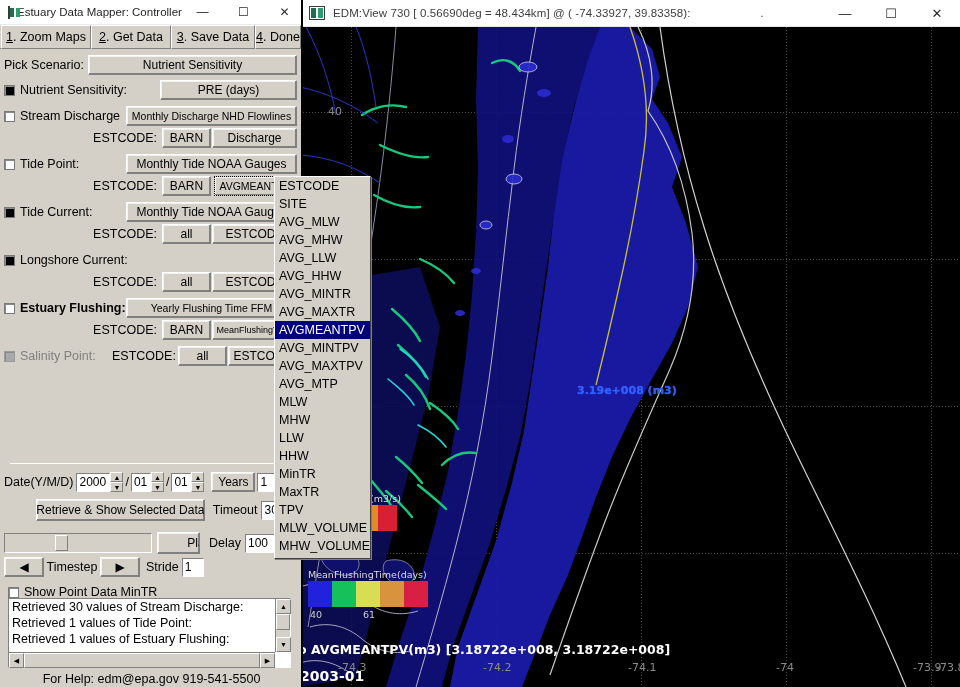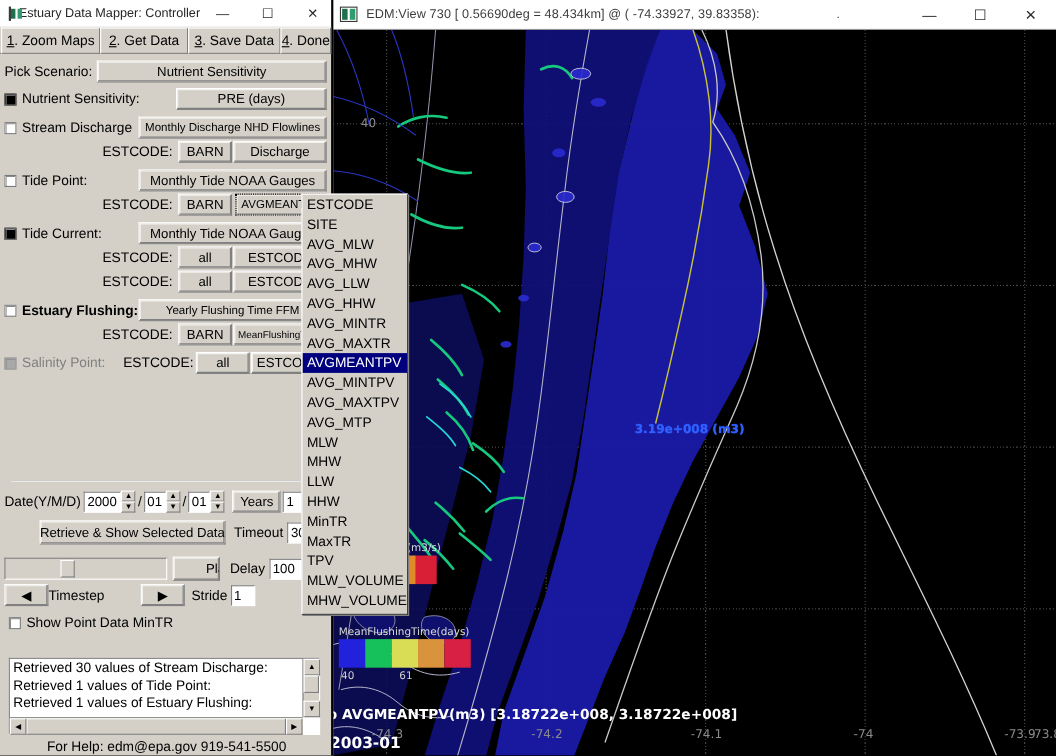--- a/index.html
+++ b/index.html
@@ -426,20 +426,25 @@
         <span class="chk filled"></span>
         <span class="lbl" style="width:106px;">Tide Current:</span>
         <div class="btn" style="flex:1;">Monthly Tide NOAA Gauges</div>
       </div>
       <div class="row">
         <span class="lbl" style="width:153px;text-align:right;">ESTCODE:</span>
         <div class="btn" style="width:49px;margin-left:5px;">all</div>
         <div class="btn" style="flex:1;margin-left:1px;">ESTCODE</div>
       </div>
 
+      <div class="row" style="margin-top:4px;">
+        <span class="chk filled"></span>
+        <span class="lbl" style="width:106px;">Longshore Current:</span>
+        <div style="flex:1;"></div>
+      </div>
       <div class="row">
         <span class="lbl" style="width:153px;text-align:right;">ESTCODE:</span>
         <div class="btn" style="width:49px;margin-left:5px;">all</div>
         <div class="btn" style="flex:1;margin-left:1px;">ESTCODE</div>
       </div>
 
       <div class="row" style="margin-top:4px;">
         <span class="chk"></span>
         <span class="lbl" style="width:106px;font-weight:bold;">Estuary Flushing:</span>
         <div class="btn small" style="flex:1;">Yearly Flushing Time FFM</div>
@@ -493,21 +498,21 @@
         <div id="slider-track" style="width:148px;">
           <div id="slider-thumb"></div>
         </div>
         <div class="btn" style="width:40px;margin-left:5px;height:22px;padding-left:41px;">Play</div>
         <span class="lbl" style="margin-left:9px;">Delay</span>
         <div class="ti" style="width:38px;margin-left:4px;">100</div>
       </div>
 
       <div class="row" style="height:22px;margin-top:1px;">
         <div class="btn" style="width:40px;">◀</div>
-        <span class="lbl" style="width:84px;text-align:left;">Timestep</span>
+        <span class="lbl" style="width:56px;text-align:center;">Timestep</span>
         <div class="btn" style="width:40px;">▶</div>
         <span class="lbl" style="margin-left:6px;">Stride</span>
         <div class="ti" style="width:22px;margin-left:3px;">1</div>
       </div>
 
       <div class="row" style="height:22px;margin-top:3px;margin-left:8px;">
         <span class="chk"></span>
         <span class="lbl">Show Point Data MinTR</span>
       </div>
 

